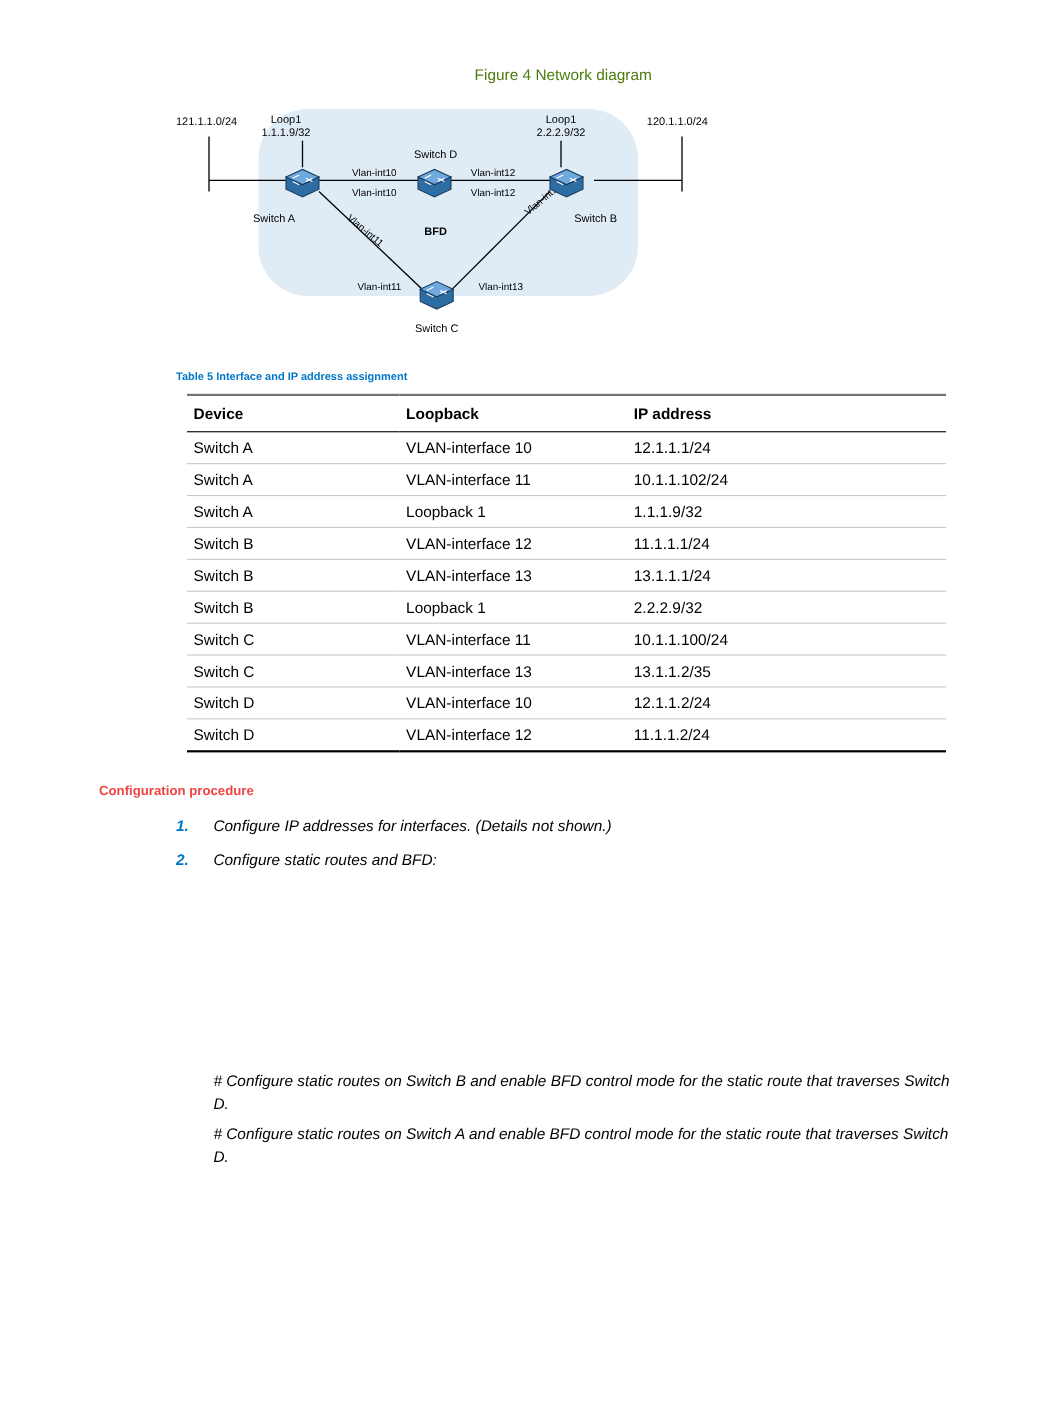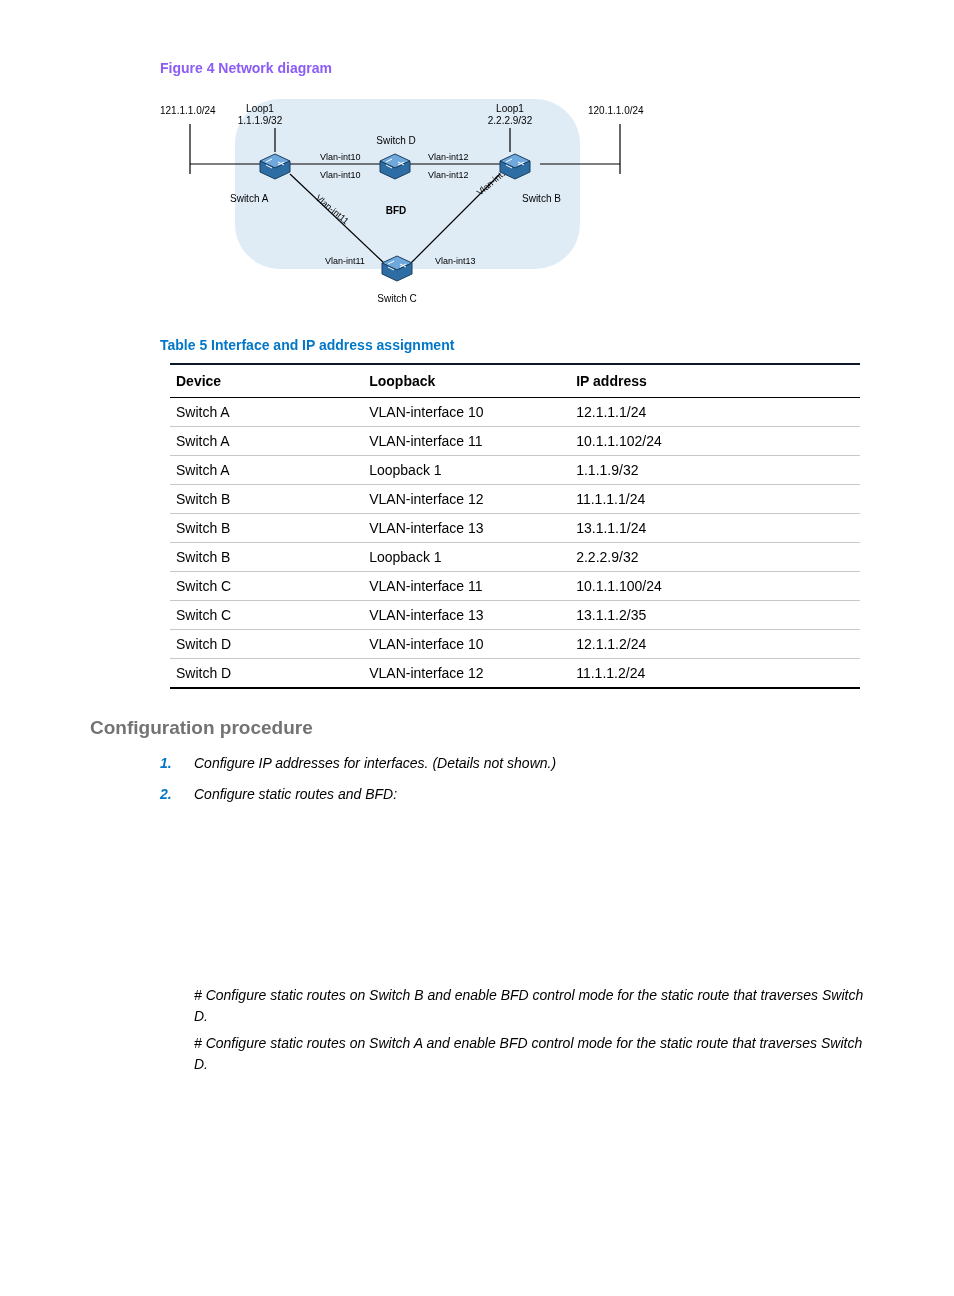--- a/index.html
+++ b/index.html
@@ -6,55 +6,56 @@
     font-family: Arial, Helvetica, sans-serif;
     font-size: 14px;
     color: #000;
     margin: 0;
     padding: 60px 90px 40px 90px;
     width: 954px;
     box-sizing: border-box;
     background: #fff;
   }
   .fig-caption {
-    color: #8b5cf6;
-    font-weight: bold;
+    color: #4d7c0f;
+    font-weight: normal;
     font-size: 14px;
     margin-left: 70px;
     margin-bottom: 8px;
+    text-align: center;
   }
   .tbl-caption {
     color: #0077c8;
     font-weight: bold;
-    font-size: 14px;
+    font-size: 10px;
     margin-left: 70px;
     margin-top: 20px;
     margin-bottom: 10px;
   }
   .section-heading {
-    color: #737373;
-    font-weight: bold;
-    font-size: 19px;
+    color: #ef4444;
+    font-weight: bold;
+    font-size: 12px;
     margin-top: 28px;
     margin-bottom: 12px;
   }
   .diagram-wrap {
     margin-left: 60px;
   }
   table.ip {
     border-collapse: collapse;
     width: 690px;
     margin-left: 80px;
     font-size: 14px;
   }
   table.ip th {
     text-align: left;
     font-weight: bold;
     padding: 8px 6px;
-    border-top: 2px solid #0f172a;
+    border-top: 2px solid #737373;
     border-bottom: 1px solid #000;
   }
   table.ip td {
     padding: 6px 6px;
     border-bottom: 1px solid #c8c8c8;
   }
   table.ip tbody tr:last-child td {
     border-bottom: 2px solid #000;
   }
   ol.proc {

